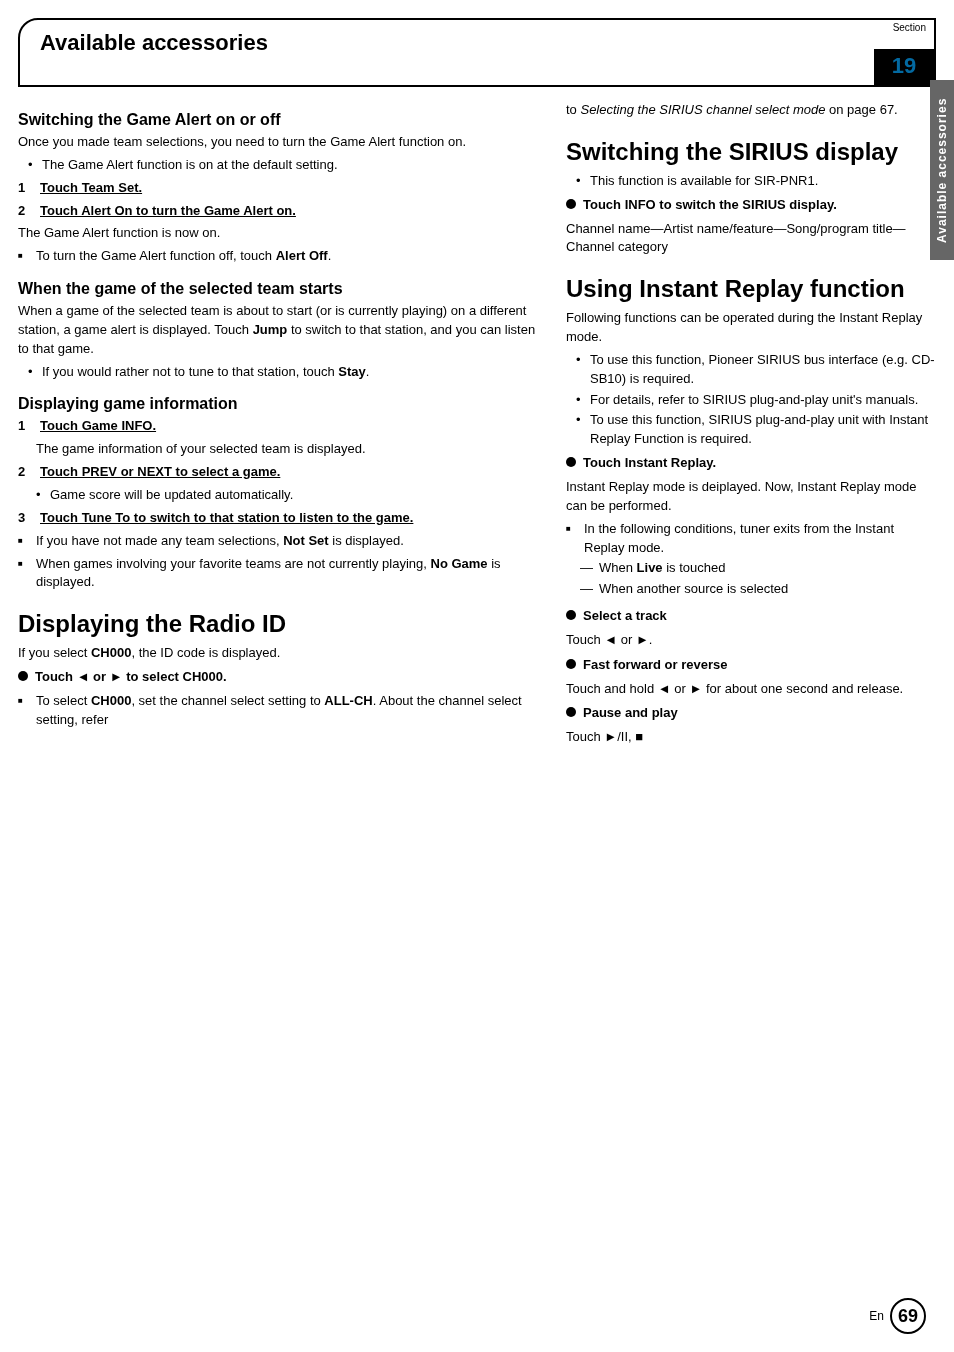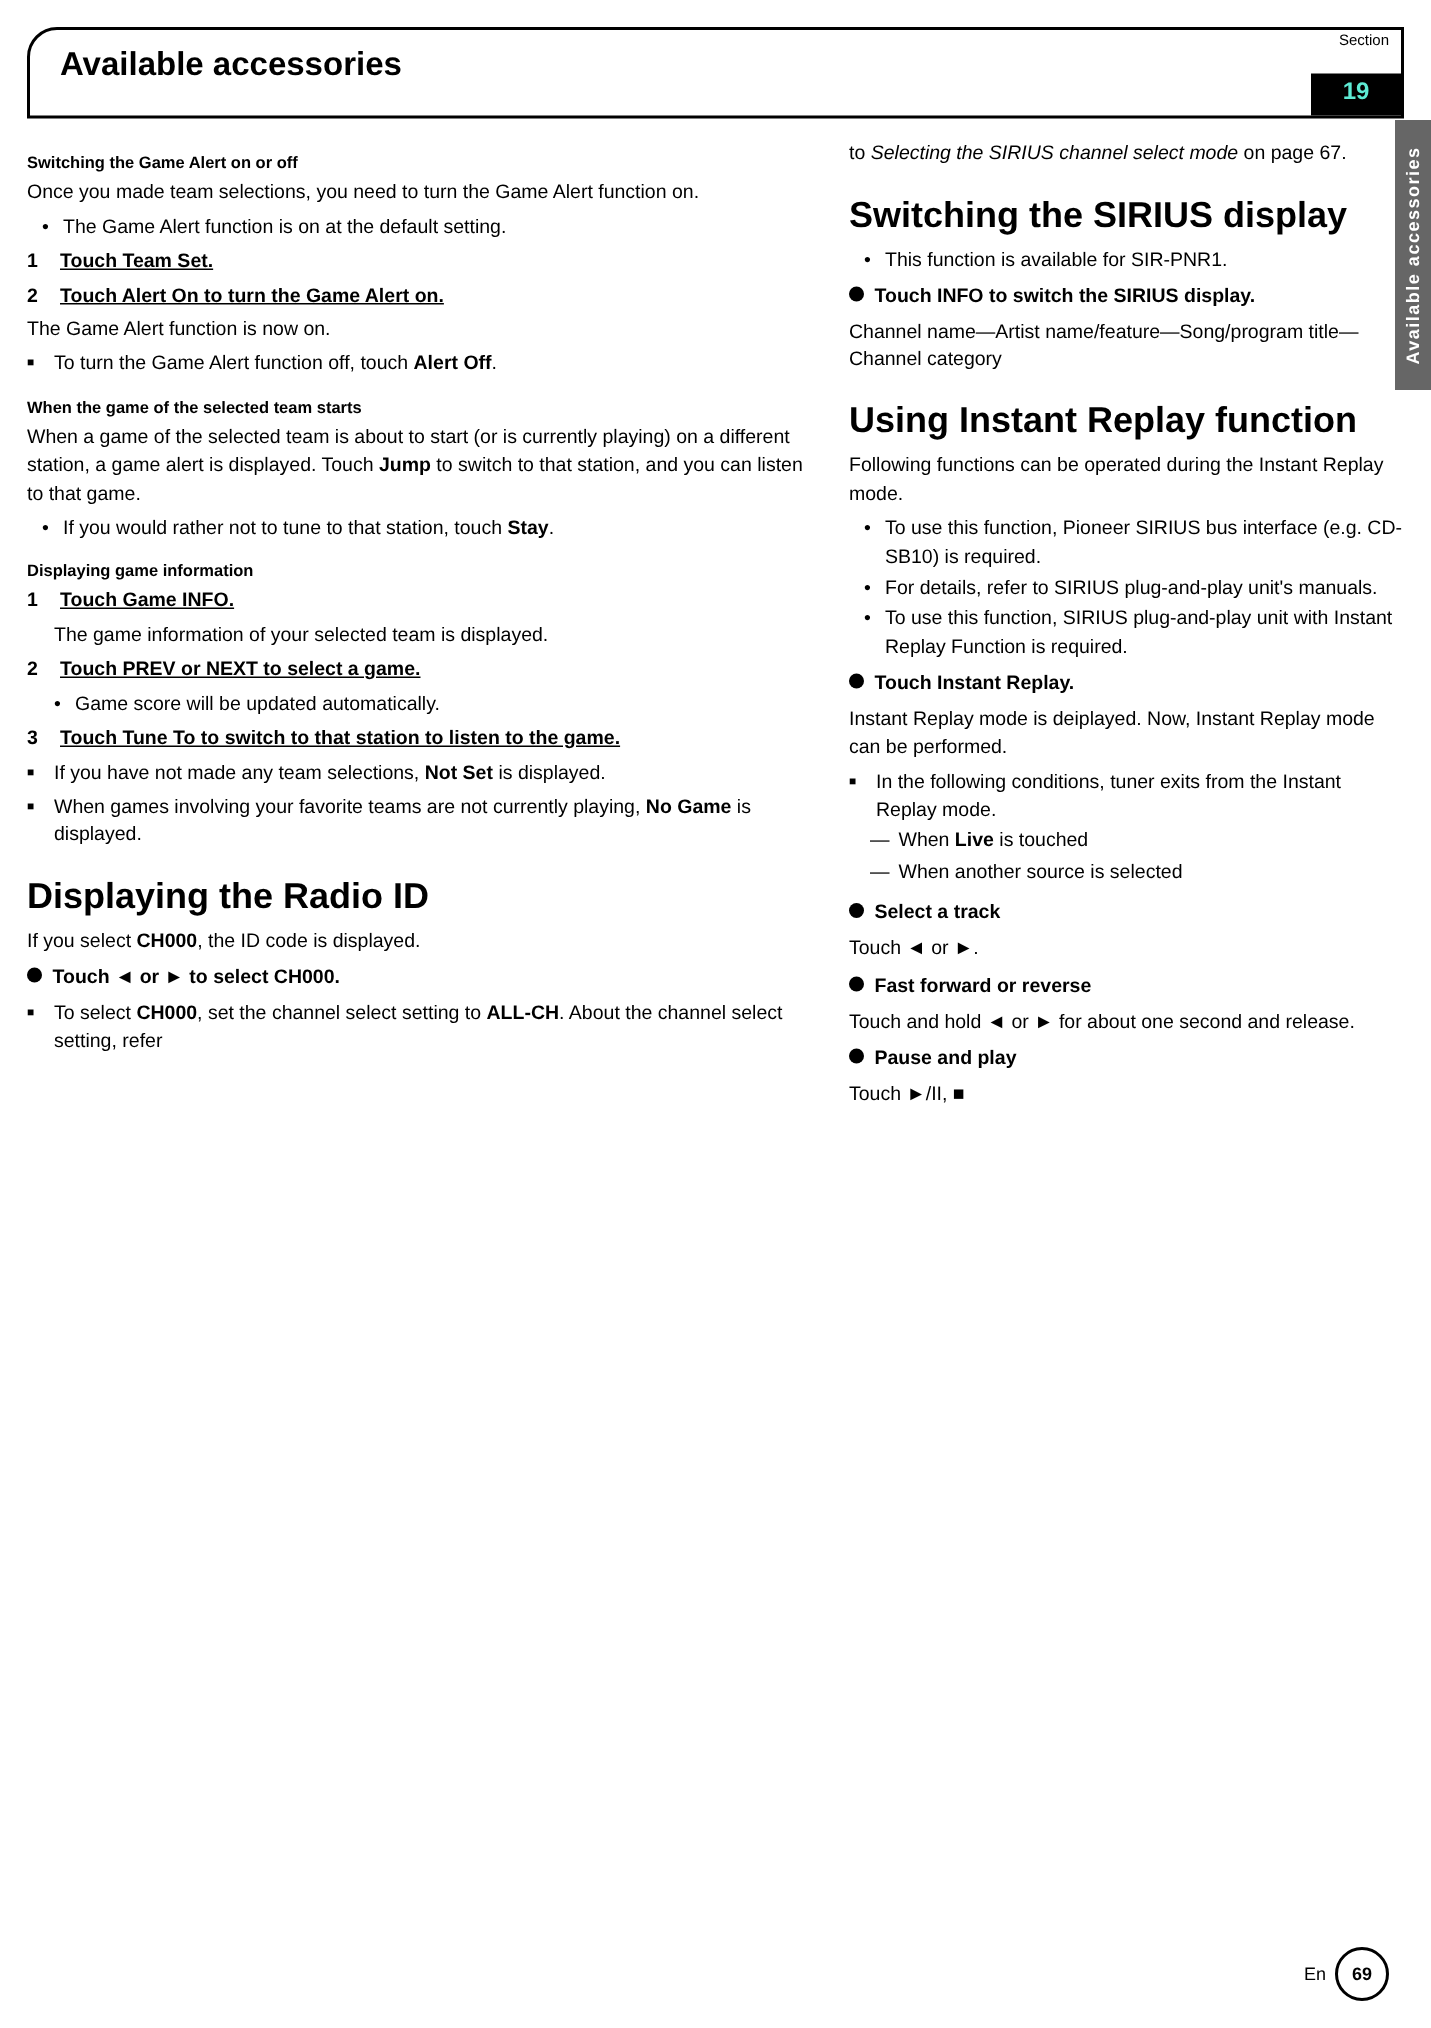--- a/index.html
+++ b/index.html
@@ -35,22 +35,22 @@
       align-items: flex-end;
       min-width: 80px;
     }
     .section-label {
       font-size: 10px;
       text-align: right;
       padding: 2px 8px 16px 0;
     }
     .section-number {
       background: #000;
-      color: #5eead4;
-      font-size: 16px;
+      color: #0369a1;
+      font-size: 22px;
       font-weight: bold;
       padding: 4px 14px 6px 14px;
       border-radius: 0 0 0 0;
       min-width: 60px;
       text-align: center;
     }
 
     
     .sidebar-label {
       position: absolute;
@@ -83,21 +83,21 @@
       padding-right: 20px;
     }
 
     .right-column {
       width: 380px;
       padding-left: 10px;
     }
 
     
     .section-heading {
-      font-size: 11px;
+      font-size: 16px;
       font-weight: bold;
       margin-bottom: 4px;
       margin-top: 14px;
     }
 
     .section-heading.large {
       font-size: 24px;
       font-weight: bold;
       margin-top: 18px;
       margin-bottom: 6px;
@@ -187,21 +187,21 @@
       font-size: 12px;
     }
     .footer-page {
       border: 2px solid #000;
       border-radius: 50%;
       width: 36px;
       height: 36px;
       display: flex;
       align-items: center;
       justify-content: center;
-      font-size: 12px;
+      font-size: 18px;
       font-weight: bold;
     }
 
     .indent { margin-left: 18px; }
   </style>
 </head>
 <body>
 
 <div class="header">
   <div class="header-title">Available accessories</div>

